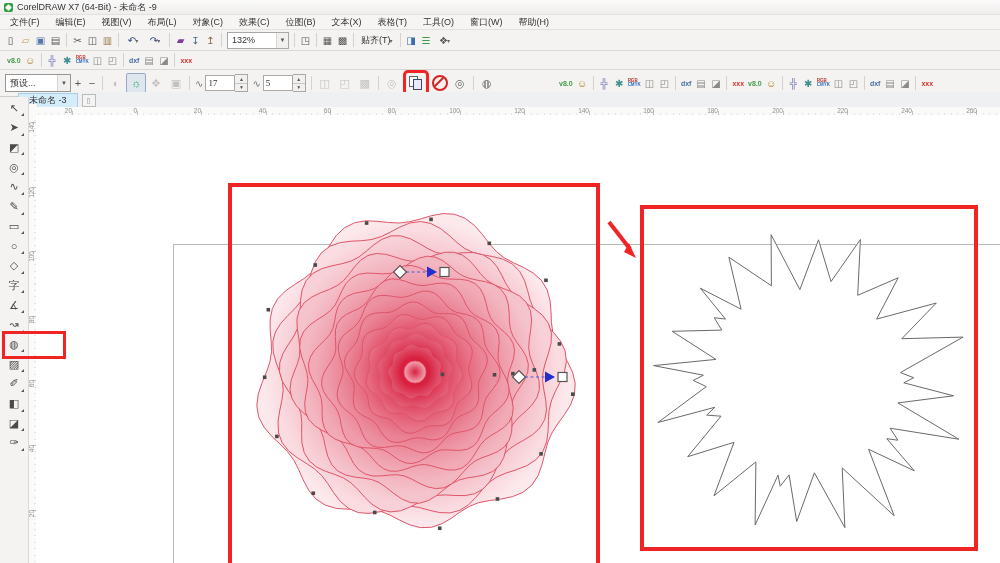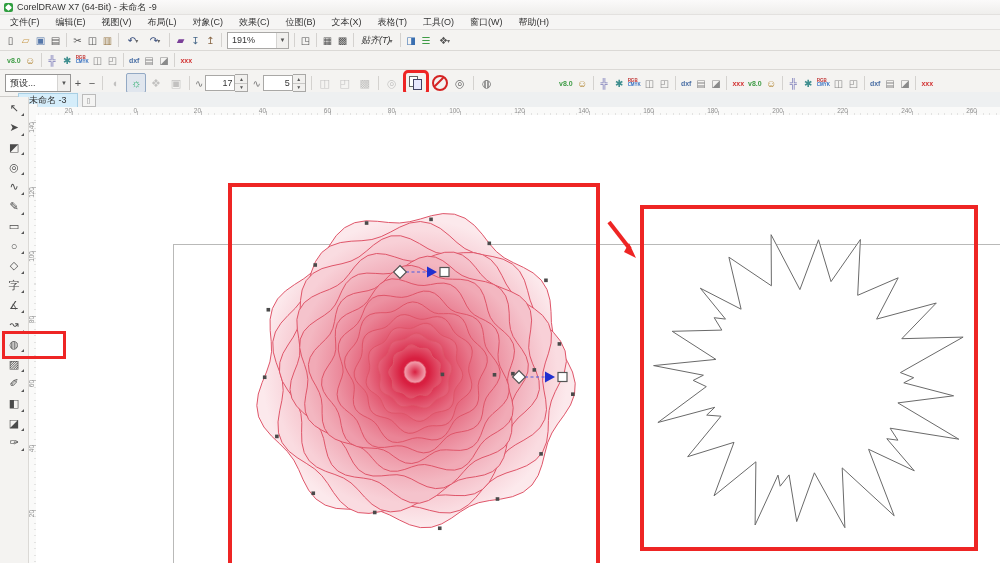--- a/index.html
+++ b/index.html
@@ -18,36 +18,36 @@
   #propbar{height:26px;background:#f4f3f1;border-bottom:1px solid #cfcdca;display:flex;align-items:center;
            padding-left:5px;position:relative;overflow:hidden;}
   .tbi{display:inline-flex;align-items:center;justify-content:center;width:17px;height:16px;font-size:11px;
        color:#555;border-radius:2px;cursor:default;flex:none;}
   .tbi.small{width:15px;height:14px;font-size:10px;}
   .tsep{width:1px;height:14px;background:#d4d2cf;margin:0 3px;flex:none;}
   .dd-arrow{font-size:6px;color:#666;margin-left:-1px;}
   .zoombox{display:flex;align-items:center;border:1px solid #a9a8a6;background:#fff;height:15px;width:56px;
            font-size:9px;color:#333;padding-left:4px;justify-content:space-between;margin:0 2px;}
   .zoombox .dd{width:11px;height:100%;display:flex;align-items:center;justify-content:center;font-size:6px;color:#555;border-left:1px solid #d5d4d2;background:#f1f0ee;}
-  .snapbtn{display:flex;align-items:center;font-size:9px;color:#333;padding:1px 4px;border-radius:2px;font-style:italic;}
+  .snapbtn{display:flex;align-items:center;font-size:9px;color:#333;padding:1px 4px;border-radius:2px;}
   .chiptxt{font-size:7px;font-weight:bold;display:inline-flex;align-items:center;height:14px;padding:0 2px;flex:none;}
   .chip2{display:inline-flex;flex-direction:column;justify-content:center;height:14px;line-height:4.5px;flex:none;padding:0 1px;}
   .chip2 b{font-size:4.5px;letter-spacing:0;}
   
   .combo{display:flex;align-items:center;border:1px solid #979695;background:#fff;height:16px;width:60px;
          font-size:9px;color:#333;padding-left:4px;justify-content:space-between;flex:none;}
   .combo .dd{width:12px;height:100%;display:flex;align-items:center;justify-content:center;font-size:6px;color:#555;background:#f1f0ee;border-left:1px solid #d5d4d2;}
   .pbtn{width:14px;height:15px;display:inline-flex;align-items:center;justify-content:center;font-size:11px;color:#555;flex:none;}
   .mode{width:18px;height:18px;display:inline-flex;align-items:center;justify-content:center;font-size:11px;color:#666;
         border:1px solid transparent;border-radius:2px;flex:none;}
   .mode.active{background:#e0e6ee;border-color:#93a9c4;color:#2a6;}
   .disabled{opacity:.35;}
   .spin{display:flex;align-items:center;flex:none;margin:0 2px;}
   .spin .wave{font-size:10px;color:#777;margin-right:2px;}
-  .spin input{width:24px;height:14px;border:1px solid #a9a8a6;font-size:9px;text-align:right;padding:0 2px;color:#333;font-family:Liberation Sans, sans-serif;}
+  .spin input{width:24px;height:14px;border:1px solid #a9a8a6;font-size:9px;text-align:left;padding:0 2px;color:#333;font-family:Liberation Serif, serif;}
   .spin .arrows{display:flex;flex-direction:column;border:1px solid #a9a8a6;border-left:none;height:16px;width:12px;}
   .spin .arrows span{flex:1;display:flex;align-items:center;justify-content:center;font-size:5px;color:#555;background:#f1f0ee;}
   .spin .arrows span:first-child{border-bottom:1px solid #c9c8c6;}
   .pages-icon{position:relative;width:13px;height:14px;display:inline-block;}
   .pages-icon:before,.pages-icon:after{content:"";position:absolute;width:7px;height:9px;border:1px solid #666;background:#fdfdfd;}
   .pages-icon:before{left:0;top:0;}
   .pages-icon:after{left:4px;top:3px;background:#e8e8ff;border-color:#446;}
   .hl-red{outline:3px solid #ee2524;outline-offset:0px;}
   .prohibit-icon{width:12px;height:12px;border:2px solid #d42323;border-radius:50%;position:relative;display:inline-block;}
   .prohibit-icon:after{content:"";position:absolute;left:-1px;top:4px;width:12px;height:2px;background:#d42323;transform:rotate(-45deg);}
@@ -117,21 +117,21 @@
       <span class="tbi small" style="color: rgb(153, 122, 74);">▥</span>
       <span class="tsep"></span>
       <span class="tbi small" style="color: rgb(51, 73, 122); width: 22px;">↶<span class="dd-arrow">▾</span></span>
       <span class="tbi small" style="color: rgb(51, 73, 122); width: 22px;">↷<span class="dd-arrow">▾</span></span>
       <span class="tsep"></span>
       <span class="tbi small" style="color: rgb(122, 63, 152);">▰</span>
       <span class="tbi small" style="color: rgb(68, 102, 136);">↧</span>
       <span class="tbi small" style="color: rgb(136, 102, 68);">↥</span>
       <span class="tsep"></span>
       <div class="zoombox">
-        <span>191%</span>
+        <span>132%</span>
         <span class="dd">▼</span>
       </div>
       <span class="tsep"></span>
       <span class="tbi small">◳</span>
       <span class="tsep"></span>
       <span class="tbi small">▦</span>
       <span class="tbi small">▩</span>
       <span class="tsep"></span>
       <div class="snapbtn">
         <span>贴齐(T)</span>

